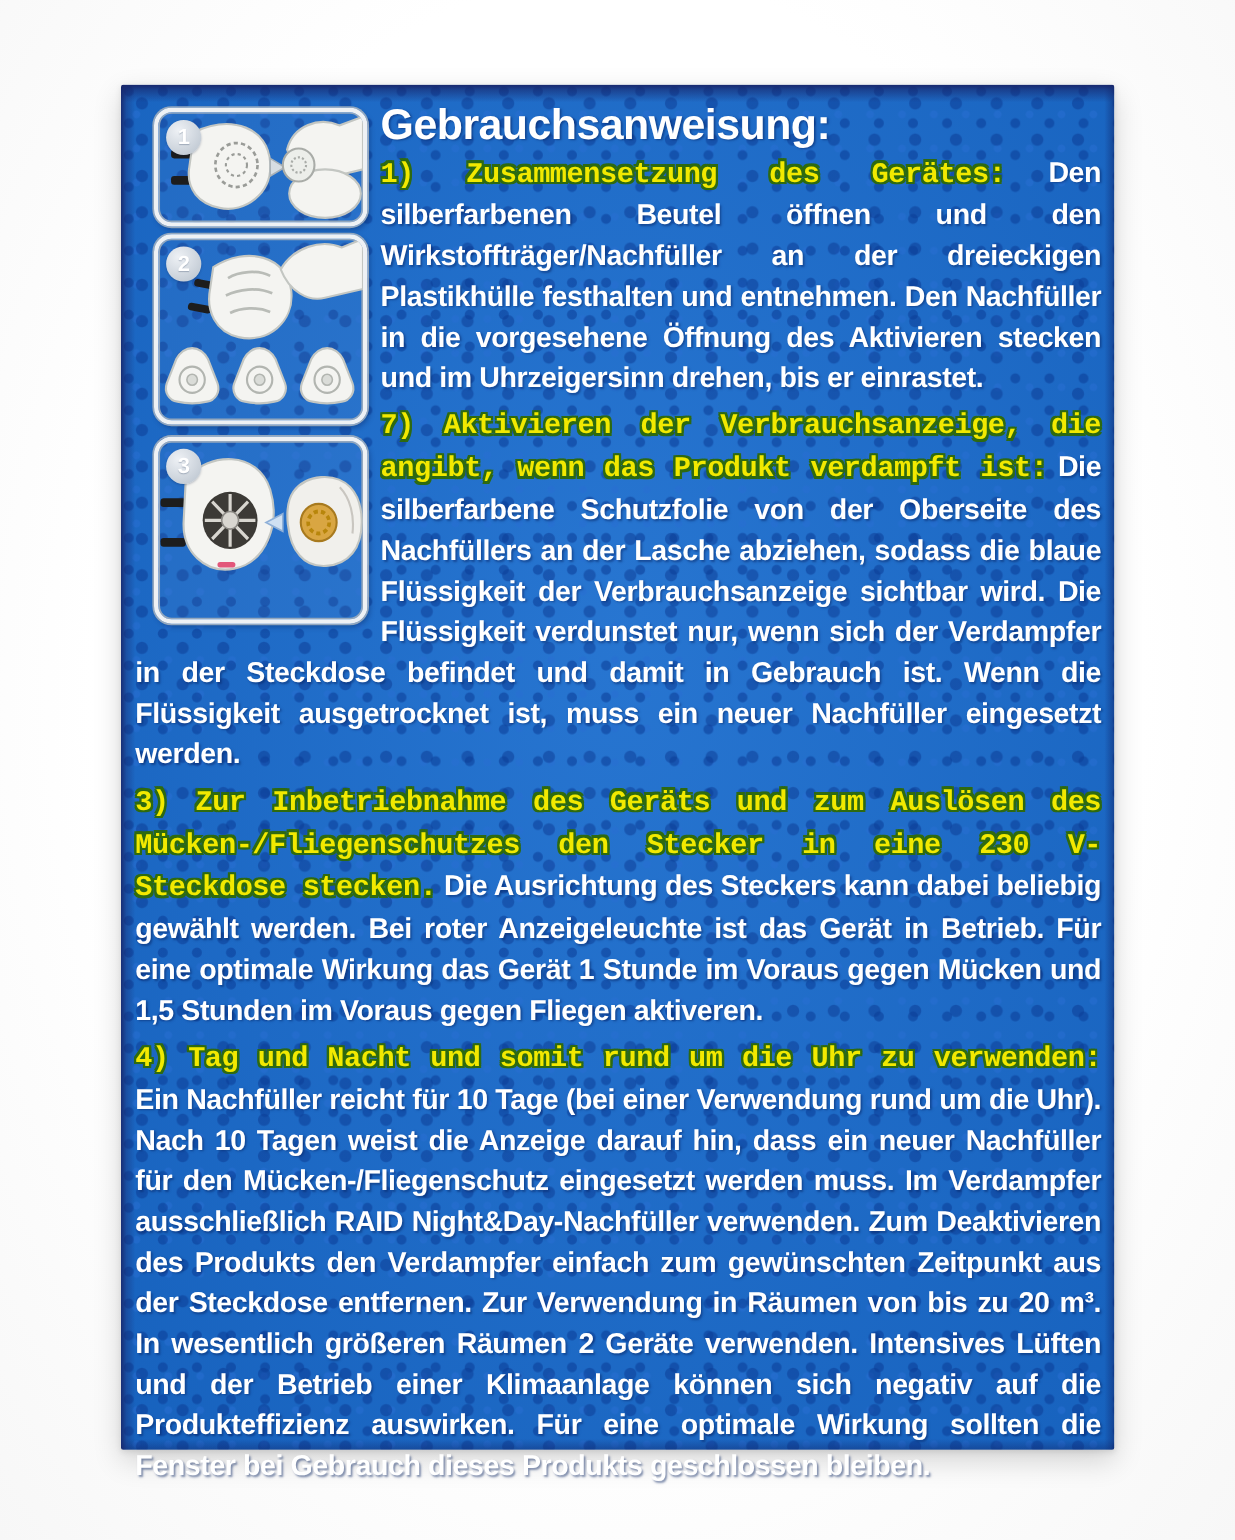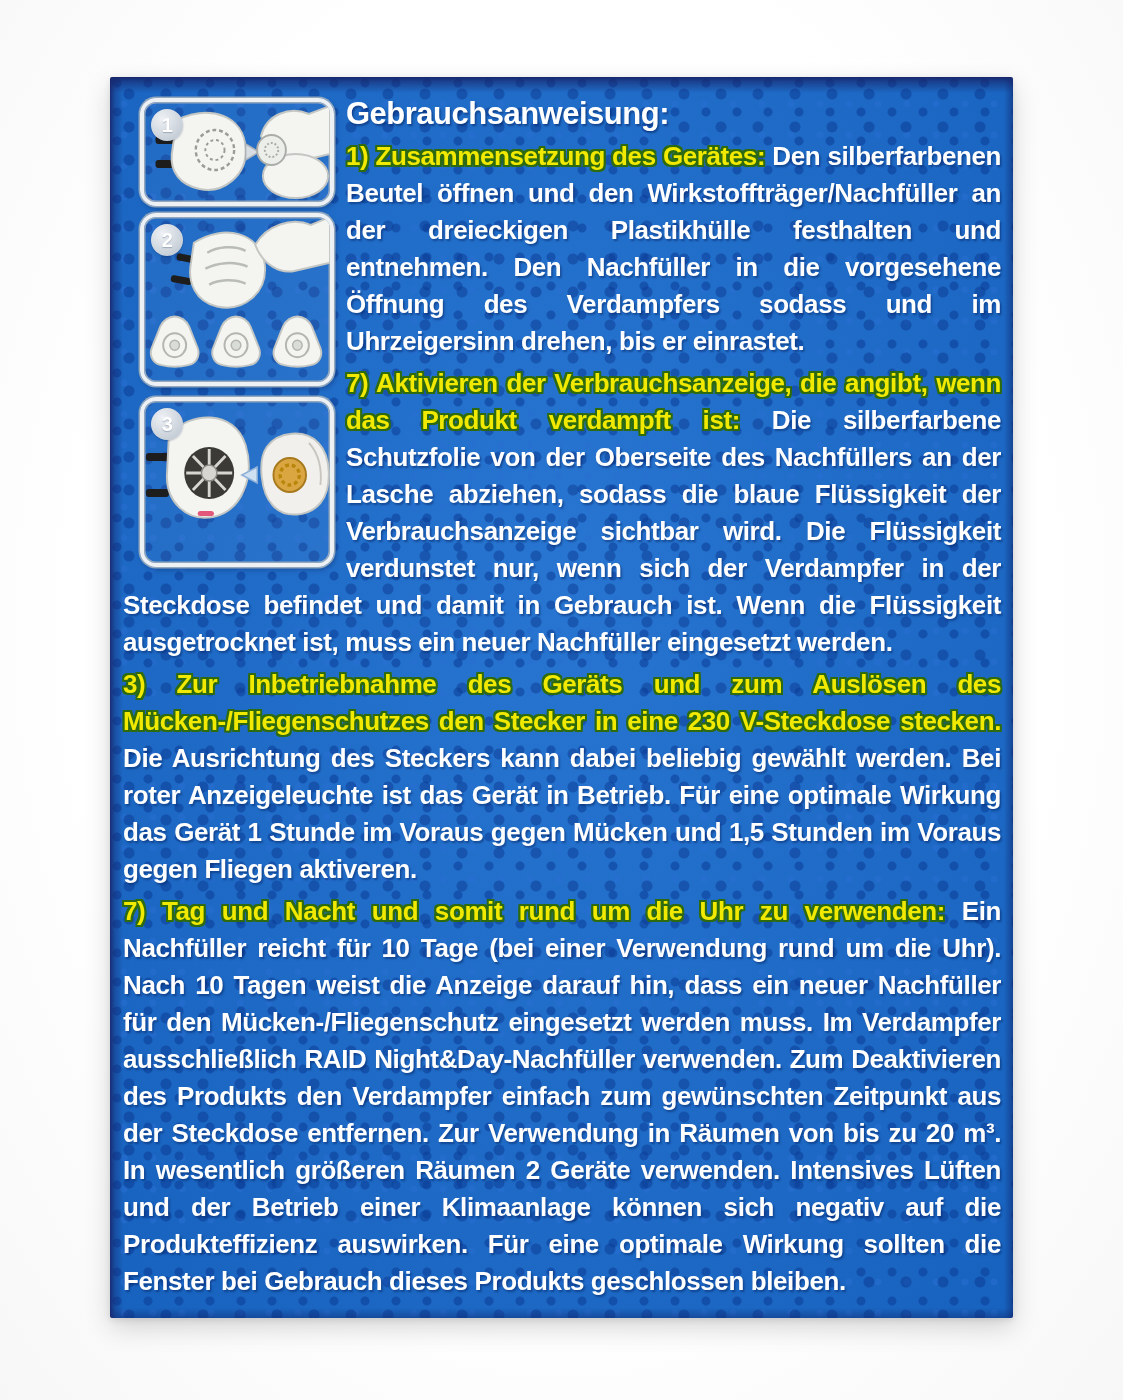--- a/index.html
+++ b/index.html
@@ -30,36 +30,37 @@
     background-size:auto,auto,auto,auto,31px 29px,37px 33px,29px 31px,auto;
     box-shadow:0 10px 26px rgba(0,0,0,0.16), 0 2px 6px rgba(0,0,0,0.10);
     border-radius:2px;
     color:#ffffff;
     font-weight:700;
     font-size:26px;
     line-height:37px;
     letter-spacing:-0.4px;
   }
   .title{
-    font-size:31px;line-height:38px;margin:0 0 5px 0;letter-spacing:-0.5px;
+    font-size:39px;line-height:38px;margin:0 0 5px 0;letter-spacing:-0.5px;
     text-shadow:1.5px 1.5px 2px rgba(6,34,96,0.55);
   }
   .para{
     margin:0 0 5px 0;
     text-align:justify;
     text-shadow:1.5px 1.5px 2px rgba(6,34,96,0.5);
   }
   .para:last-child{margin-bottom:0;}
   .hl{
     color:#f2e900;
     text-shadow:
       -2px -2px 0 #2e6a10, 2px -2px 0 #2e6a10,
       -2px  2px 0 #2e6a10, 2px  2px 0 #2e6a10,
        0   -2px 0 #2e6a10, 0    2px 0 #2e6a10,
       -2px  0   0 #2e6a10, 2px  0   0 #2e6a10;
+    font-family: Liberation Mono, monospace;
   }
   .figures{
     float:left;
     width:194px;
     margin:3px 12px 10px 17px;
   }
   .fig{
     position:relative;
     margin:0;
     box-sizing:border-box;
@@ -163,32 +164,32 @@
         </svg>
         <span class="badge">3</span>
       </figure>
 
     </div>
 
     <h1 class="title">Gebrauchsanweisung:</h1>
 
     <p class="para">
       <span class="hl">1) Zusammensetzung des Gerätes:</span>
-      <span>Den silberfarbenen Beutel öffnen und den Wirkstoffträger/Nachfüller an der dreieckigen Plastikhülle festhalten und entnehmen. Den Nachfüller in die vorgesehene Öffnung des Verdampfers sodass und im Uhrzeigersinn drehen, bis er einrastet.</span>
+      <span>Den silberfarbenen Beutel öffnen und den Wirkstoffträger/Nachfüller an der dreieckigen Plastikhülle festhalten und entnehmen. Den Nachfüller in die vorgesehene Öffnung des Aktivieren stecken und im Uhrzeigersinn drehen, bis er einrastet.</span>
     </p>
 
     <p class="para">
       <span class="hl">7) Aktivieren der Verbrauchsanzeige, die angibt, wenn das Produkt verdampft ist:</span>
       <span>Die silberfarbene Schutzfolie von der Oberseite des Nachfüllers an der Lasche abziehen, sodass die blaue Flüssigkeit der Verbrauchsanzeige sichtbar wird. Die Flüssigkeit verdunstet nur, wenn sich der Verdampfer in der Steckdose befindet und damit in Gebrauch ist. Wenn die Flüssigkeit ausgetrocknet ist, muss ein neuer Nachfüller eingesetzt werden.</span>
     </p>
 
     <p class="para">
       <span class="hl">3) Zur Inbetriebnahme des Geräts und zum Auslösen des Mücken-/Fliegenschutzes den Stecker in eine 230 V-Steckdose stecken.</span>
       <span>Die Ausrichtung des Steckers kann dabei beliebig gewählt werden. Bei roter Anzeigeleuchte ist das Gerät in Betrieb. Für eine optimale Wirkung das Gerät 1 Stunde im Voraus gegen Mücken und 1,5 Stunden im Voraus gegen Fliegen aktiveren.</span>
     </p>
 
     <p class="para">
-      <span class="hl">7) Tag und Nacht und somit rund um die Uhr zu verwenden:</span>
+      <span class="hl">4) Tag und Nacht und somit rund um die Uhr zu verwenden:</span>
       <span>Ein Nachfüller reicht für 10 Tage (bei einer Verwendung rund um die Uhr). Nach 10 Tagen weist die Anzeige darauf hin, dass ein neuer Nachfüller für den Mücken-/Fliegenschutz eingesetzt werden muss. Im Verdampfer ausschließlich RAID Night&amp;Day-Nachfüller verwenden. Zum Deaktivieren des Produkts den Verdampfer einfach zum gewünschten Zeitpunkt aus der Steckdose entfernen. Zur Verwendung in Räumen von bis zu 20 m³. In wesentlich größeren Räumen 2 Geräte verwenden. Intensives Lüften und der Betrieb einer Klimaanlage können sich negativ auf die Produkteffizienz auswirken. Für eine optimale Wirkung sollten die Fenster bei Gebrauch dieses Produkts geschlossen bleiben.</span>
     </p>
 
   </div>
 </div>
 
 </body></html>

